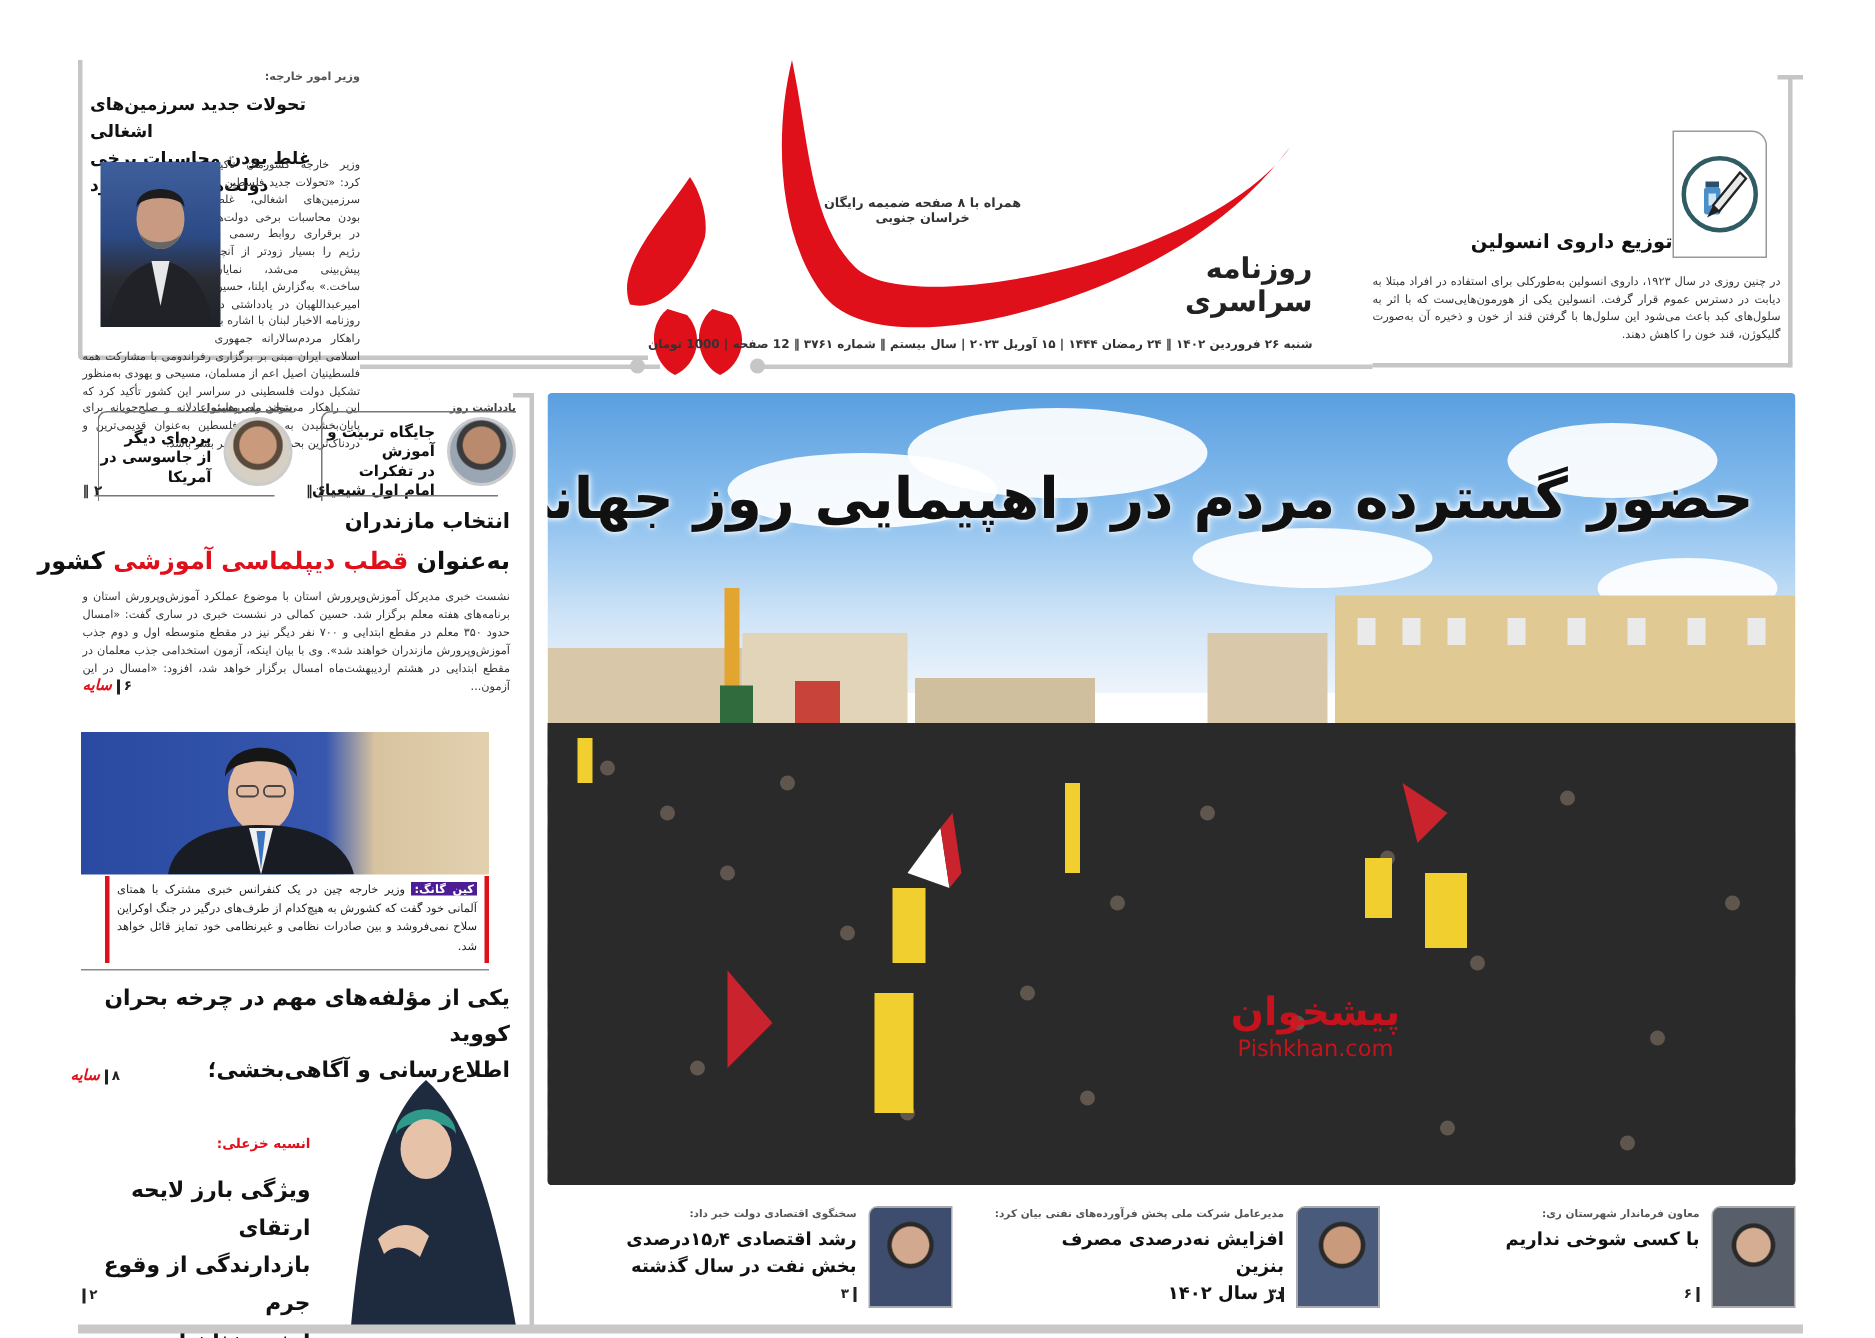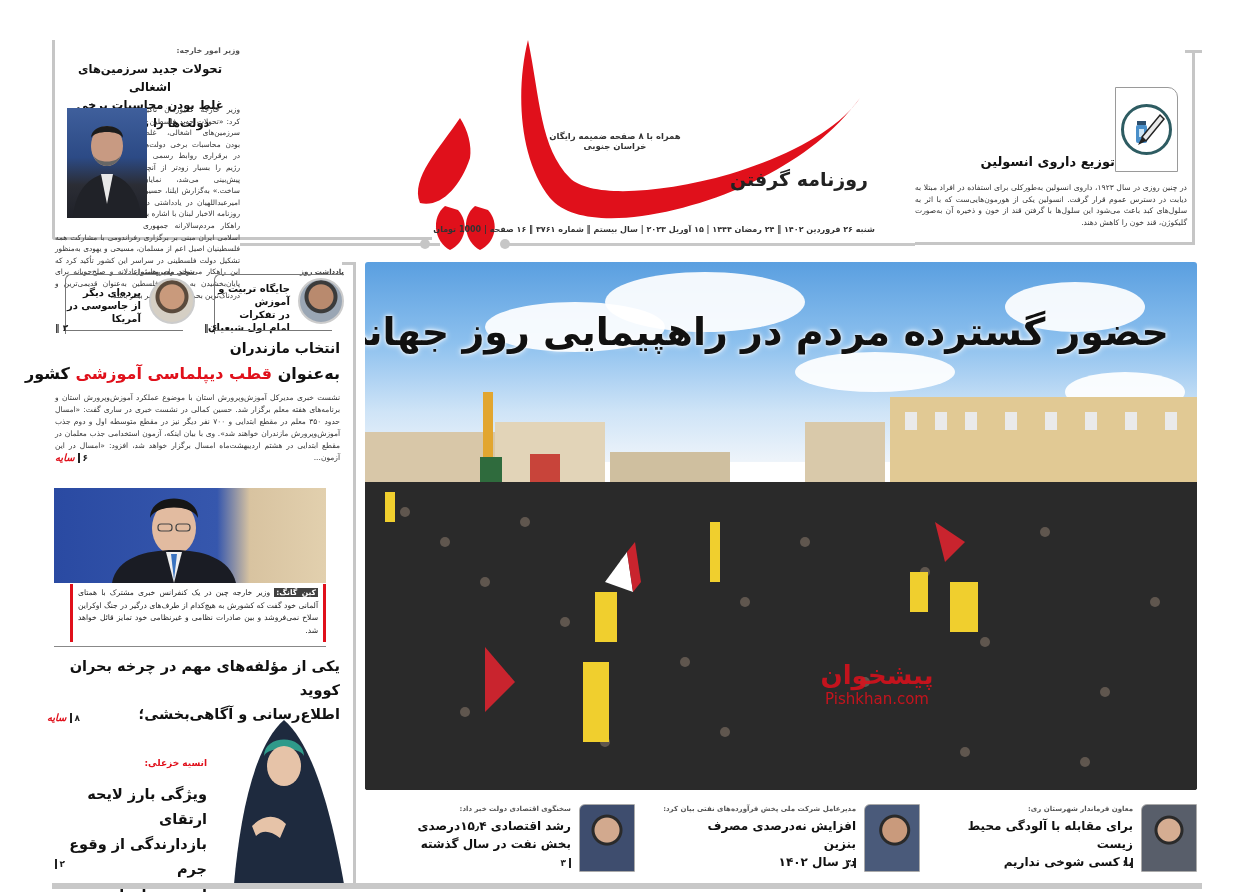--- a/index.html
+++ b/index.html
@@ -23,21 +23,21 @@
   .insulin-box .icon-circle { position: absolute; left: 5px; top: 16px; width: 51px; height: 51px; border-radius: 50%; border: 3px solid #2e5c62; display: flex; align-items: center; justify-content: center; }
   .insulin-title { position: absolute; right: 85px; top: 104px; font-size: 13px; font-weight: bold; color: #111; white-space: nowrap; }
   .insulin-body { position: absolute; left: 0; top: 132px; width: 272px; font-size: 7.6px; line-height: 11.5px; color: #333; text-align: justify; }
   .insulin-vline { position: absolute; left: 277px; top: 0; width: 3px; height: 195px; background: #c6c6c6; }
   .insulin-vline-cap { position: absolute; left: 270px; top: 0; width: 17px; height: 3px; background: #c6c6c6; }
   .insulin-hline { position: absolute; left: 0; top: 192px; width: 280px; height: 3px; background: #c6c6c6; border-radius: 0 0 6px 0; }
 
   
   .fm-box { left: 52px; top: 46px; width: 188px; height: 200px; }
   .fm-kicker { position: absolute; right: 0; top: 0; font-size: 7.5px; font-weight: bold; color: #555; }
-  .fm-title { position: absolute; right: 0; top: 14px; width: 180px; font-size: 11.5px; line-height: 18px; font-weight: bold; color: #111; text-align: center; }
+  .fm-title { position: absolute; right: 0; top: 14px; width: 180px; font-size: 11.5px; line-height: 18px; font-weight: bold; color: #111; text-align: left; }
   .fm-photo { position: absolute; left: 15px; top: 62px; width: 80px; height: 110px; background: linear-gradient(180deg,#3f5f9c 0%,#2c4a85 45%,#2b2d35 70%,#1f2128 100%); overflow: hidden; }
   .fm-body { position: absolute; right: 0; top: 58px; width: 185px; font-size: 7.4px; line-height: 11.6px; color: #333; text-align: justify; }
   .fm-body .wrap-float { float: left; width: 88px; height: 116px; }
   .fm-frame-l { position: absolute; left: 0; top: -6px; width: 3px; height: 200px; background: #c6c6c6; border-radius: 0 0 0 6px; }
   .fm-frame-b { position: absolute; left: 0; top: 191px; width: 380px; height: 3px; background: #c6c6c6; border-radius: 0 0 0 6px; }
 
   
   .leftcol { left: 52px; top: 262px; width: 298px; height: 622px; }
   .col-vline { position: absolute; left: 301px; top: 0; width: 3px; height: 622px; background: #c6c6c6; border-radius: 0 6px 0 0; }
   .col-vline-cap { position: absolute; left: 290px; top: 0; width: 14px; height: 3px; background: #c6c6c6; }
@@ -53,21 +53,21 @@
   .maz-title1 { position: absolute; right: 10px; top: 78px; font-size: 14px; font-weight: bold; color: #111; }
   .maz-title2 { position: absolute; right: 10px; top: 102px; font-size: 16px; font-weight: bold; color: #111; white-space: nowrap; }
   .maz-title2 .red { color: #e0101b; }
   .maz-body { position: absolute; right: 10px; top: 130px; width: 285px; font-size: 7.5px; line-height: 12px; color: #333; text-align: justify; }
   .pref { display: inline-flex; align-items: center; gap: 3px; font-size: 9px; font-weight: bold; color: #222; }
   .pref .bar { width: 2px; height: 10px; background: #222; }
   .mini-logo { color: #e0101b; font-size: 10px; font-weight: bold; font-style: italic; }
 
   .qin-photo { position: absolute; left: 2px; top: 226px; width: 272px; height: 95px; background: linear-gradient(90deg,#2a4aa2 0%,#3657ad 60%,#d8c3a0 72%,#e2d0ae 100%); overflow: hidden; }
   .qin-caption { position: absolute; left: 18px; top: 322px; width: 256px; height: 58px; background: #fff; border-right: 3px solid #e0101b; border-left: 3px solid #e0101b; padding: 3px 5px; font-size: 7.6px; line-height: 12.5px; color: #222; text-align: justify; }
-  .qin-caption .name { background: #404040; color: #fff; font-weight: bold; padding: 0 2px; }
+  .qin-caption .name { background: #4c1d95; color: #fff; font-weight: bold; padding: 0 2px; }
   .qin-rule { position: absolute; left: 2px; top: 384px; width: 272px; height: 1px; background: #888; }
 
   .covid-title { position: absolute; right: 10px; top: 392px; width: 285px; font-size: 14.5px; line-height: 24px; font-weight: bold; color: #111; text-align: right; }
   .covid-ref { position: absolute; right: 270px; top: 450px; }
 
   .kh-kicker { position: absolute; right: 143px; top: 496px; font-size: 9px; font-weight: bold; color: #e0101b; }
   .kh-title { position: absolute; right: 143px; top: 520px; width: 150px; font-size: 14.5px; line-height: 25px; font-weight: bold; color: #111; text-align: right; }
   .kh-ref { position: absolute; right: 285px; top: 597px; }
   .kh-photo { position: absolute; left: 162px; top: 444px; width: 138px; height: 178px; overflow: hidden; }
 
@@ -98,28 +98,28 @@
 
 <div class="abs masthead">
   <svg class="logo-wrap" viewBox="0 0 450 215">
 
     <path d="M118 2 C 106 50, 108 120, 140 160 C 170 195, 260 180, 330 150 C 380 128, 420 100, 450 60 C 430 90, 380 118, 320 136 C 250 156, 180 160, 160 140 C 130 110, 130 60, 118 2 Z" fill="#e0101b"></path>
     <path d="M50 80 C 30 110, 0 140, 10 165 C 30 170, 50 150, 60 120 C 62 108, 58 92, 50 80 Z" fill="#e0101b"></path>
     <path d="M35 168 C 20 180, 25 205, 40 212 C 55 205, 60 185, 48 172 Z" fill="#e0101b"></path>
     <path d="M65 168 C 50 180, 55 205, 70 212 C 85 205, 90 185, 78 172 Z" fill="#e0101b"></path>
   </svg>
   <div class="tagline">همراه با ۸ صفحه ضمیمه رایگان خراسان جنوبی</div>
-  <div class="paper-type">روزنامه گرفتن</div>
+  <div class="paper-type">روزنامه سراسری</div>
   <div class="dateline">
     <span>شنبه ۲۶ فروردین ۱۴۰۲</span> ‖
     <span>۲۴ رمضان ۱۴۴۴</span> |
     <span>۱۵ آوریل ۲۰۲۳</span> |
     <span>سال بیستم</span> ‖
     <span>شماره ۳۷۶۱</span> ‖
-    <span>۱۶ صفحه</span> |
+    <span>12 صفحه</span> |
     <span>1000 تومان</span>
   </div>
 </div>
 
 <div class="rule-h" style="left:240px; top:243px; width:200px;"></div>
 <div class="rule-h" style="left:505px; top:243px; width:410px;"></div>
 <div class="dot" style="left:420px; top:239px;"></div>
 <div class="dot" style="left:500px; top:239px;"></div>
 
 <div class="abs fm-box">
@@ -331,21 +331,20 @@
   <div class="watermark">
     <div class="fa">پیشخوان</div>
     <div class="en">Pishkhan.com</div>
   </div>
 </div>
 
 <div class="bottom-item" style="left:935px; width:262px;">
   <div class="thumb" style="background: radial-gradient(circle at 50% 38%, #d5ad92 0 11px, #2a2a2a 12px 14px, #585e6a 15px);"></div>
   <div class="kicker">معاون فرماندار شهرستان ری:</div>
   <div class="title">
-    <div>برای مقابله با آلودگی محیط زیست</div>
     <div>با کسی شوخی نداریم</div>
   </div>
   <div class="pref ref">
       <span class="bar"></span>
       <span>۶</span>
     </div>
 </div>
 
 <div class="bottom-item" style="left:645px; width:275px;">
   <div class="thumb" style="background: radial-gradient(circle at 55% 38%, #c99a7c 0 12px, #2a2a2a 13px 15px, #4a5a7a 16px);"></div>

